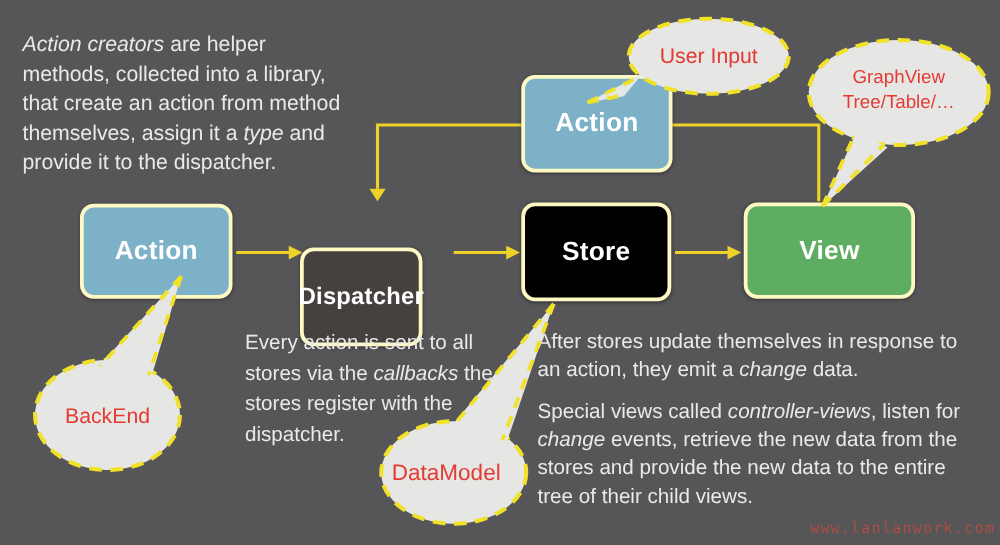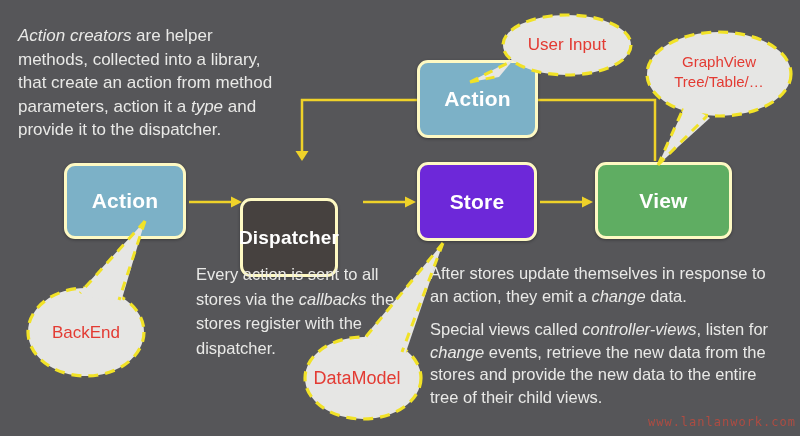--- a/index.html
+++ b/index.html
@@ -16,21 +16,21 @@
     position:absolute; z-index:2; box-sizing:border-box;
     border:3px solid #fef9c3; border-radius:11px;
     display:flex; align-items:center; justify-content:center;
     color:#ffffff; font-weight:bold; font-size:21px;
     box-shadow:0 1px 3px rgba(0,0,0,0.35);
     letter-spacing:0.2px;
   }
   #box-action-top  { left:417px; top:60px;  width:121px; height:78px; background:#7CB1C7; }
   #box-action-left { left:64px;  top:163px; width:122px; height:76px; background:#7CB1C7; }
   #box-dispatcher  { left:240px; top:162px; width:98px; height:79px; background:#46413F; font-size:19px;margin-top:36px; }
-  #box-store       { left:417px; top:162px; width:120px; height:79px; background:#6d28d9; }
+  #box-store       { left:417px; top:162px; width:120px; height:79px; background:#000000; }
   #box-view        { left:595px; top:162px; width:137px; height:77px; background:#5FAD62; }
 
   .para { position:absolute; z-index:2; color:#E9E9E7; }
   #intro           { left:18px;  top:24px;  font-size:17px;   line-height:23.5px; }
   #note-dispatcher { left:196px; top:262px; font-size:16.5px; line-height:24.5px; }
   #note-store      { left:430px; top:262px; font-size:16.5px; line-height:22.5px; }
   #note-views      { left:430px; top:318px; font-size:16.5px; line-height:22.5px; }
   .i { font-style:italic; }
 
   .callout-label {
@@ -115,21 +115,21 @@
     <div>GraphView</div>
     <div>Tree/Table/…</div>
   </div>
   <div class="callout-label" id="label-backend">BackEnd</div>
   <div class="callout-label" id="label-datamodel">DataModel</div>
 
   <div class="para" id="intro">
     <div><span class="i">Action creators</span><span> are helper</span></div>
     <div><span>methods, collected into a library,</span></div>
     <div><span>that create an action from method</span></div>
-    <div><span>parameters, action it a </span><span class="i">type</span><span> and</span></div>
+    <div><span>themselves, assign it a </span><span class="i">type</span><span> and</span></div>
     <div><span>provide it to the dispatcher.</span></div>
   </div>
 
   <div class="para" id="note-dispatcher">
     <div><span>Every action is sent to all</span></div>
     <div><span>stores via the </span><span class="i">callbacks</span><span> the</span></div>
     <div><span>stores register with the</span></div>
     <div><span>dispatcher.</span></div>
   </div>
 

